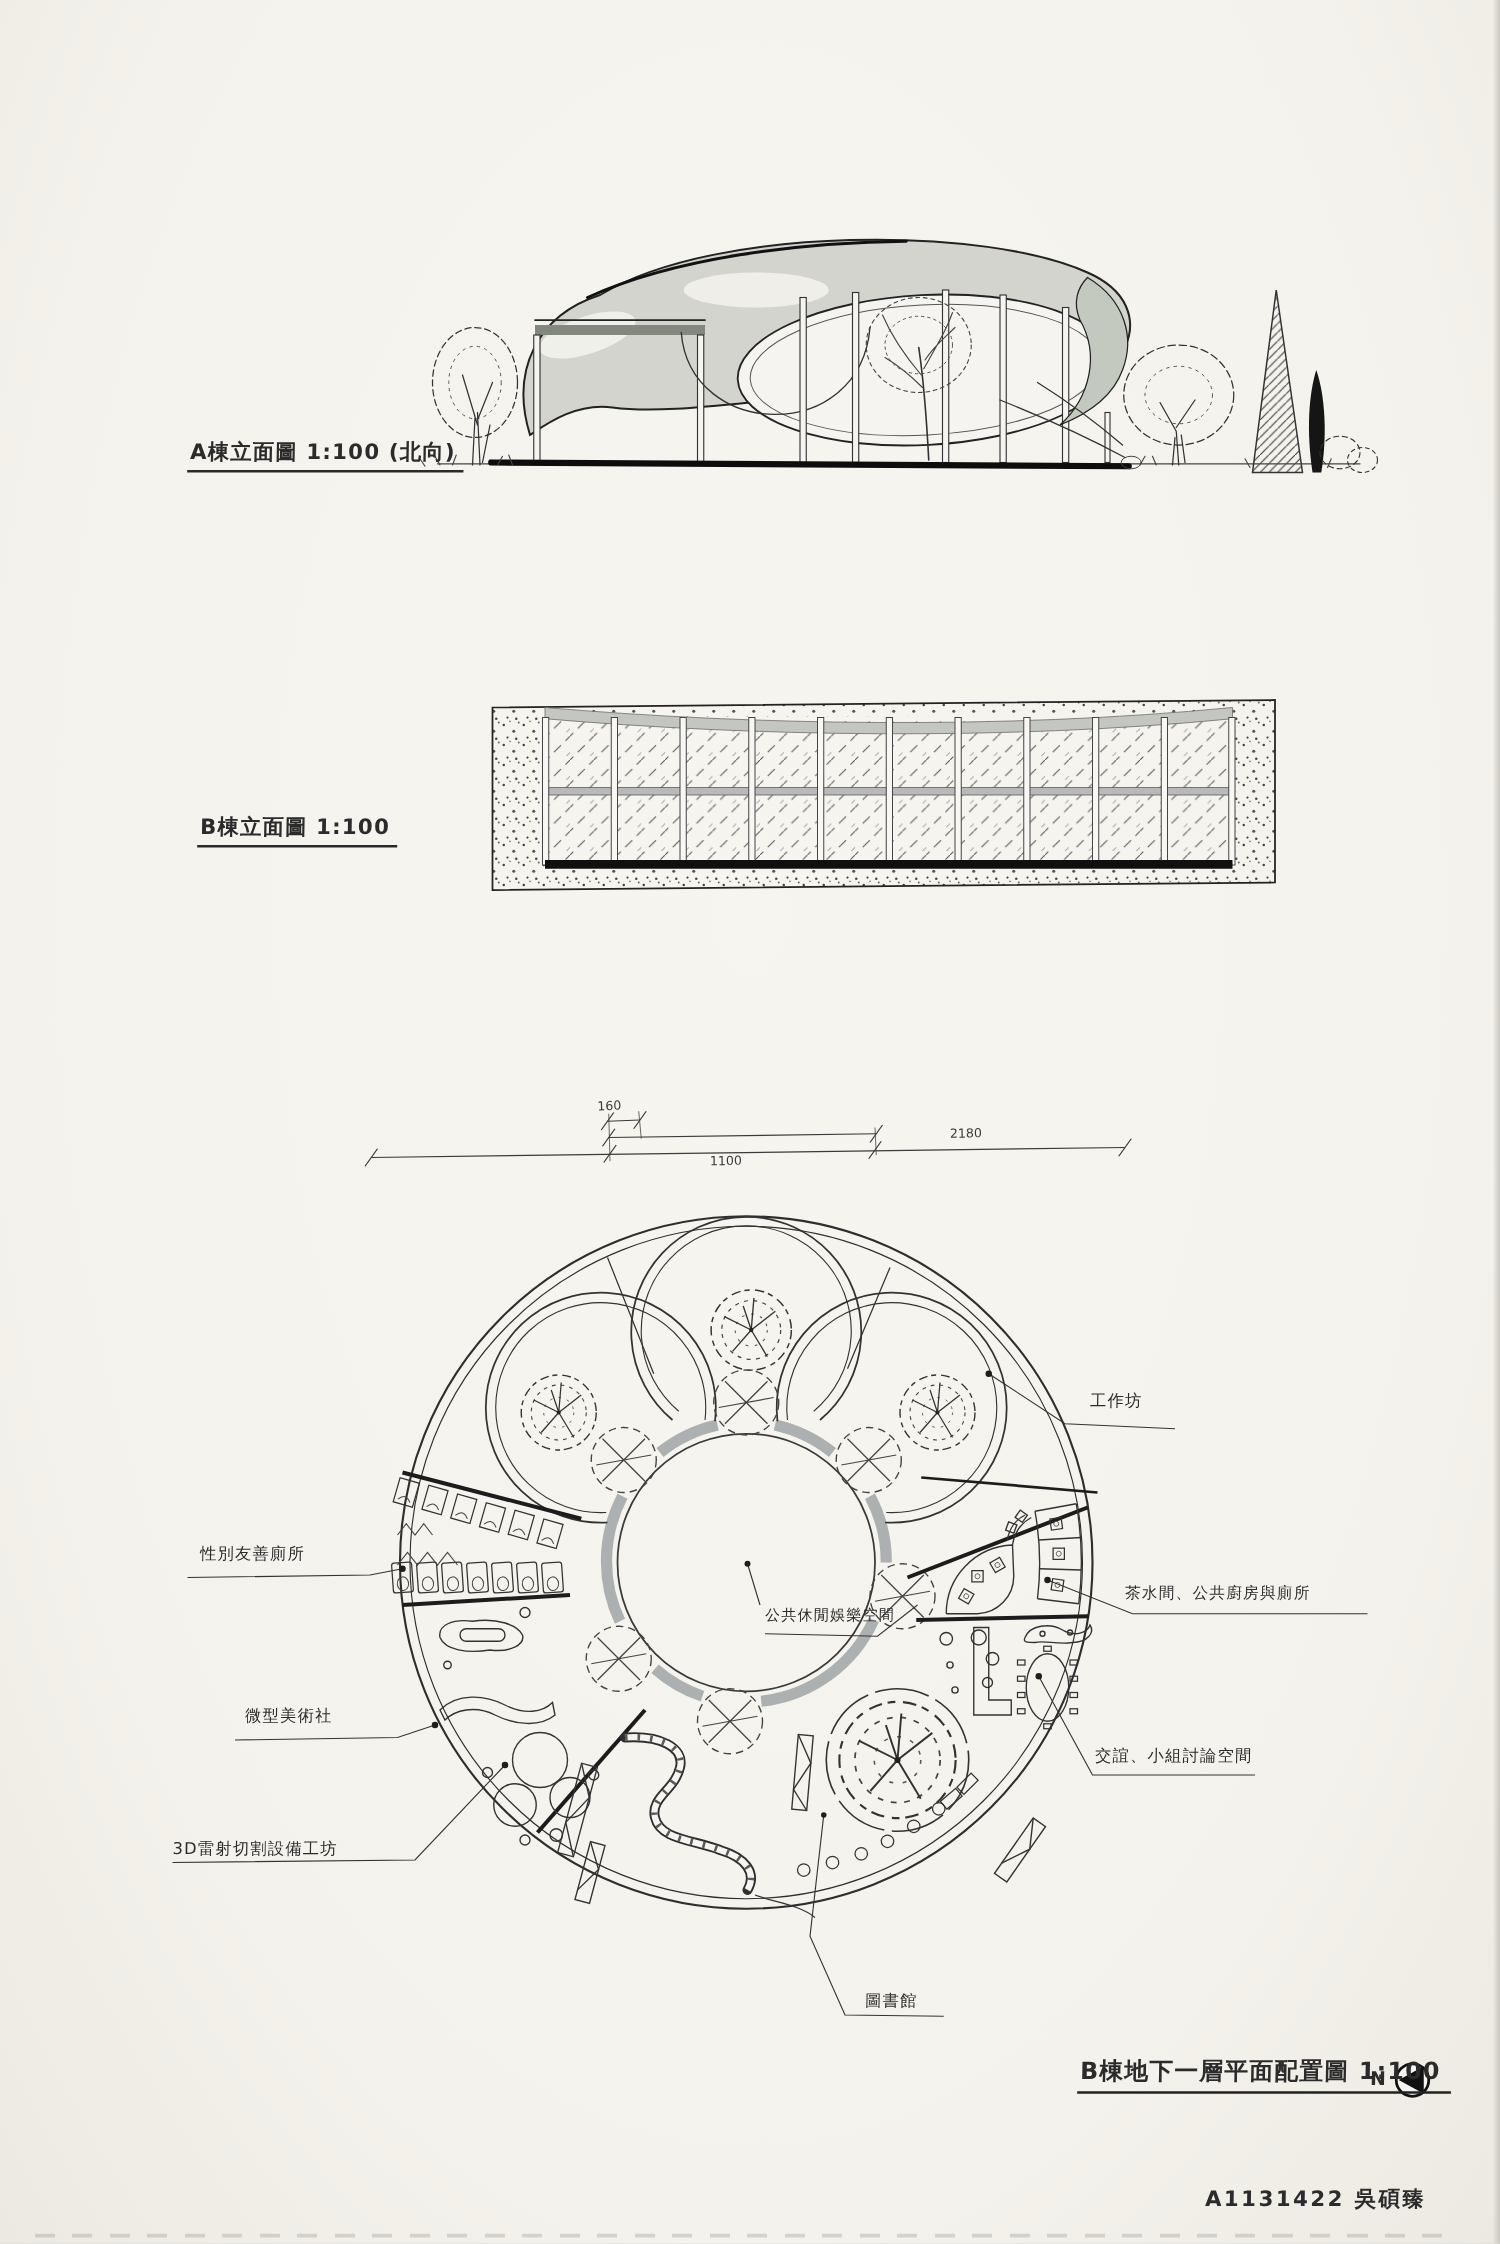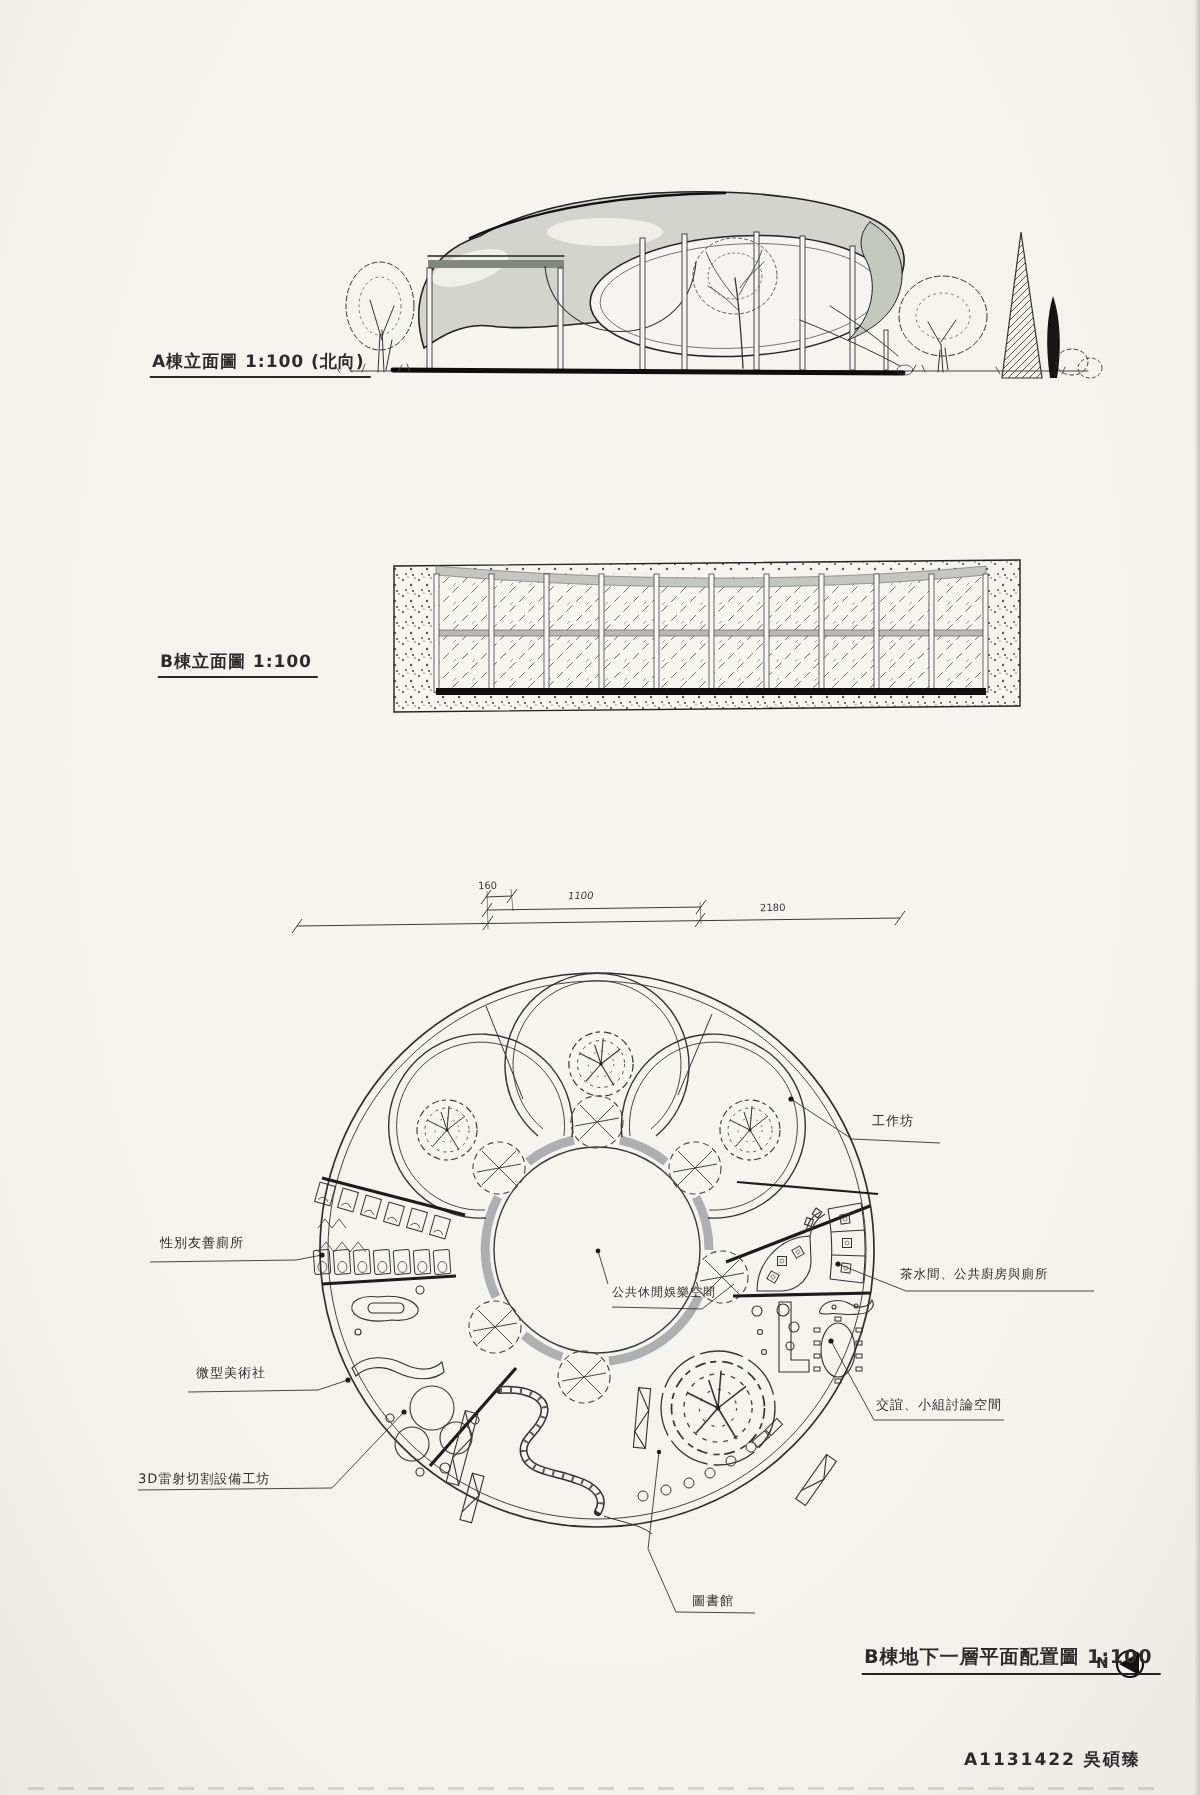--- a/index.html
+++ b/index.html
@@ -360,21 +360,21 @@
   <g>
     <circle cx="1130" cy="1664" r="13" fill="#f6f4f0" stroke="#111" stroke-width="2.2"></circle>
     <polygon points="1139,1653 1139,1675 1119,1664" fill="#111"></polygon>
   </g>
 </svg>
 
 <div class="lbl title" style="left:150px;top:350px;">A棟立面圖 1:100 (北向)</div>
 <div class="lbl title" style="left:158px;top:650px;">B棟立面圖 1:100</div>
 
 <div class="lbl dim" style="left:478px;top:880px;transform:rotate(-2deg);">160</div>
-<div class="lbl dim" style="left:568px;top:890px;transform:rotate(-1deg);font-style:italic;">1100</div>
+<div class="lbl dim" style="left:568px;top:924px;transform:rotate(-1deg);">1100</div>
 <div class="lbl dim" style="left:760px;top:902px;transform:rotate(-1deg);">2180</div>
 
 <div class="lbl room" style="left:872px;top:1112px;">工作坊</div>
 <div class="lbl room" style="left:160px;top:1234px;">性別友善廁所</div>
 <div class="lbl room" style="left:196px;top:1364px;">微型美術社</div>
 <div class="lbl room" style="left:138px;top:1470px;">3D雷射切割設備工坊</div>
 <div class="lbl room" style="left:612px;top:1284px;font-size:12px;">公共休閒娛樂空間</div>
 <div class="lbl room" style="left:900px;top:1266px;font-size:12.5px;">茶水間、公共廚房與廁所</div>
 <div class="lbl room" style="left:876px;top:1396px;">交誼、小組討論空間</div>
 <div class="lbl room" style="left:692px;top:1592px;">圖書館</div>

